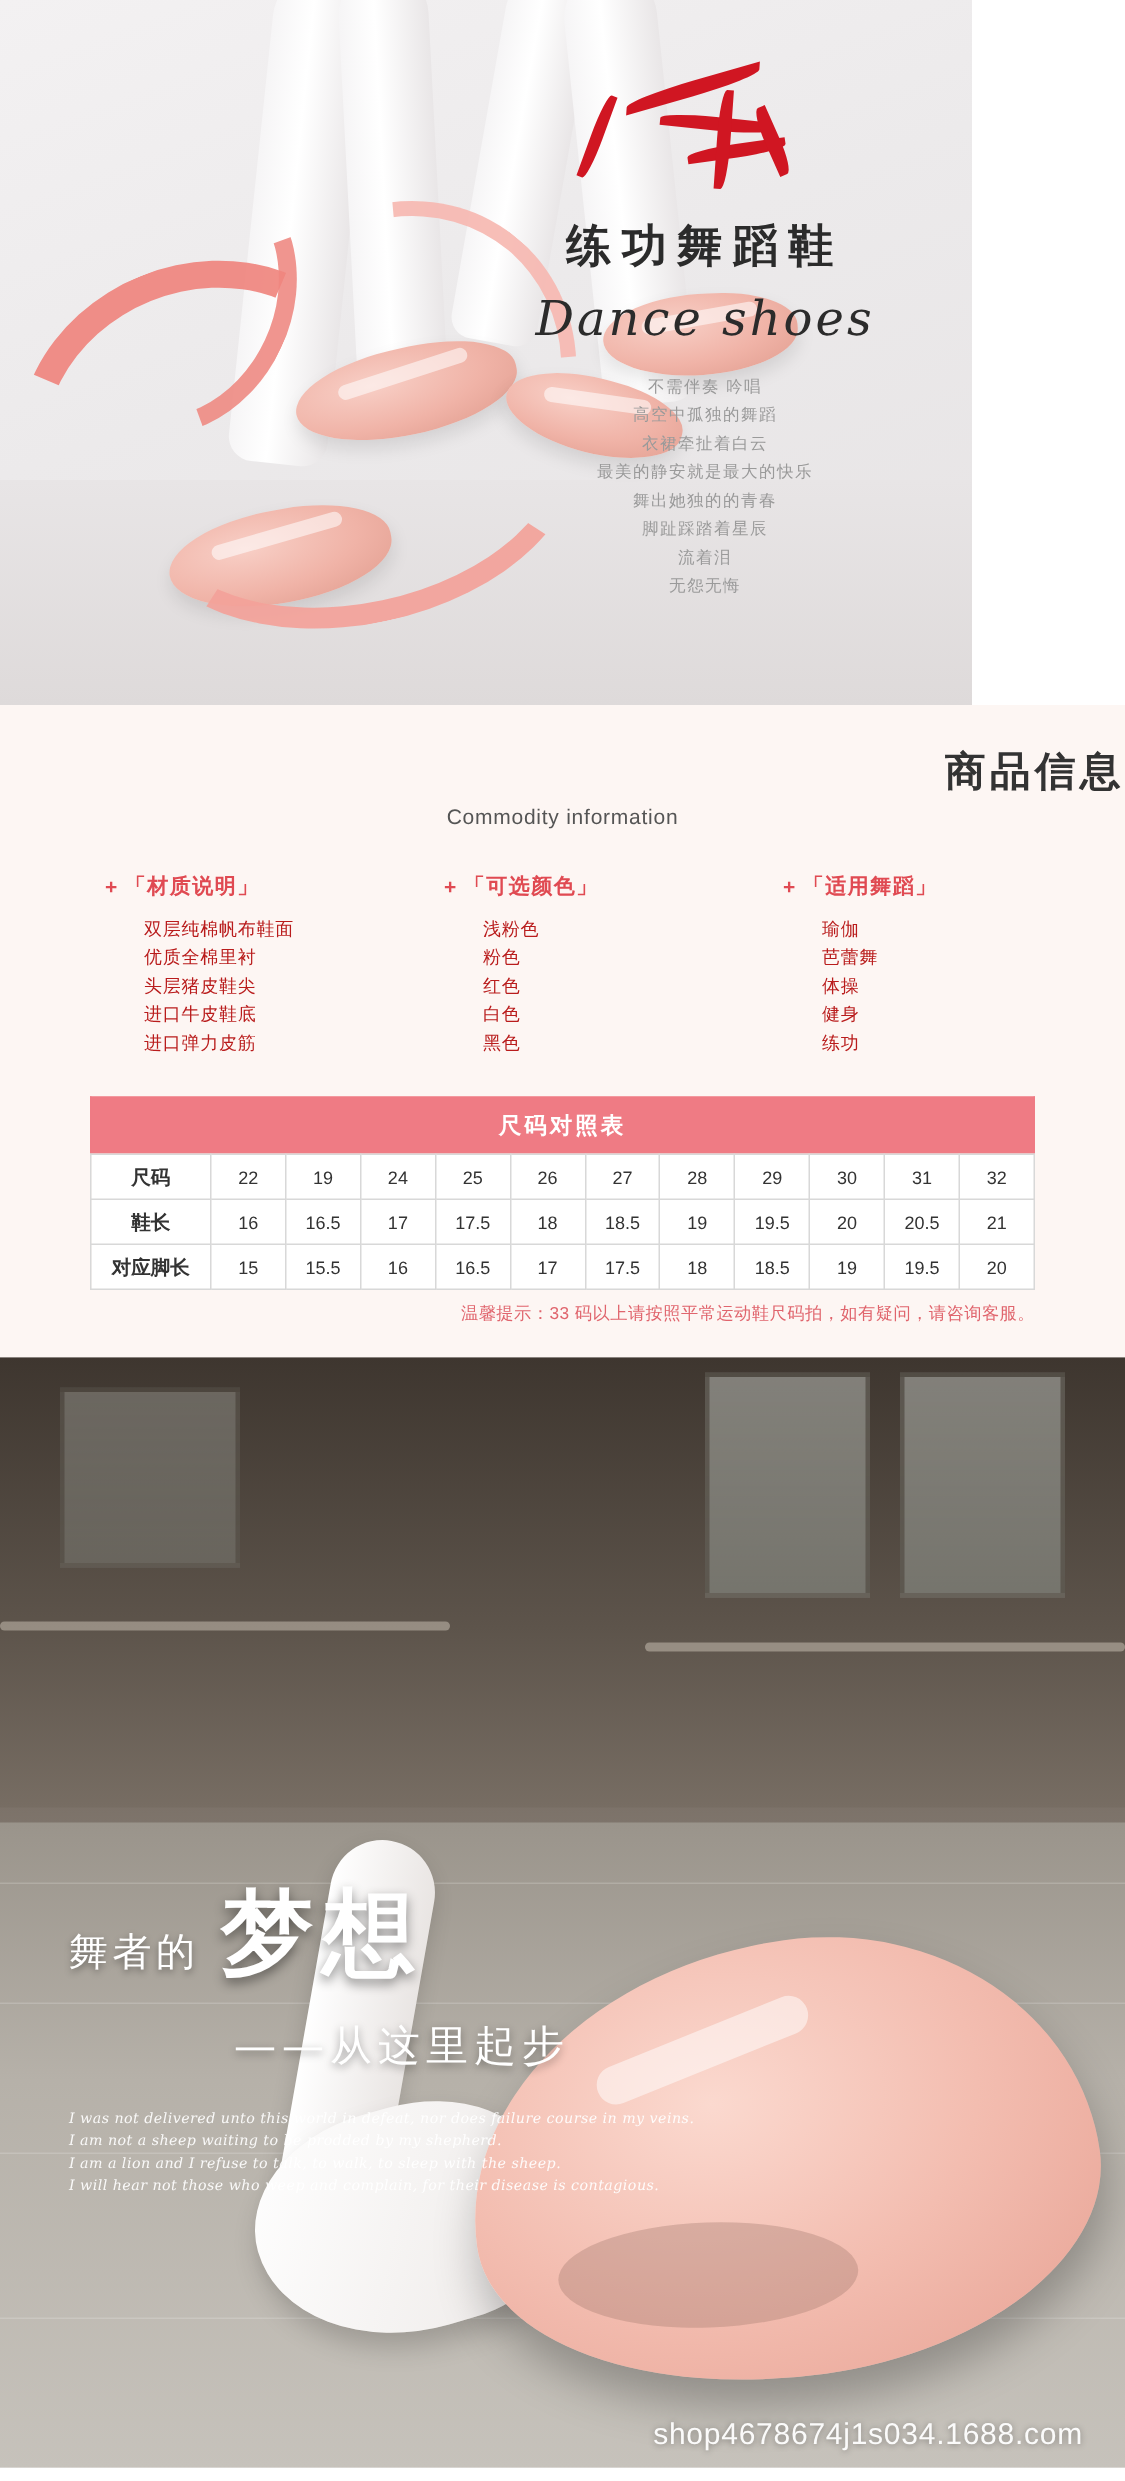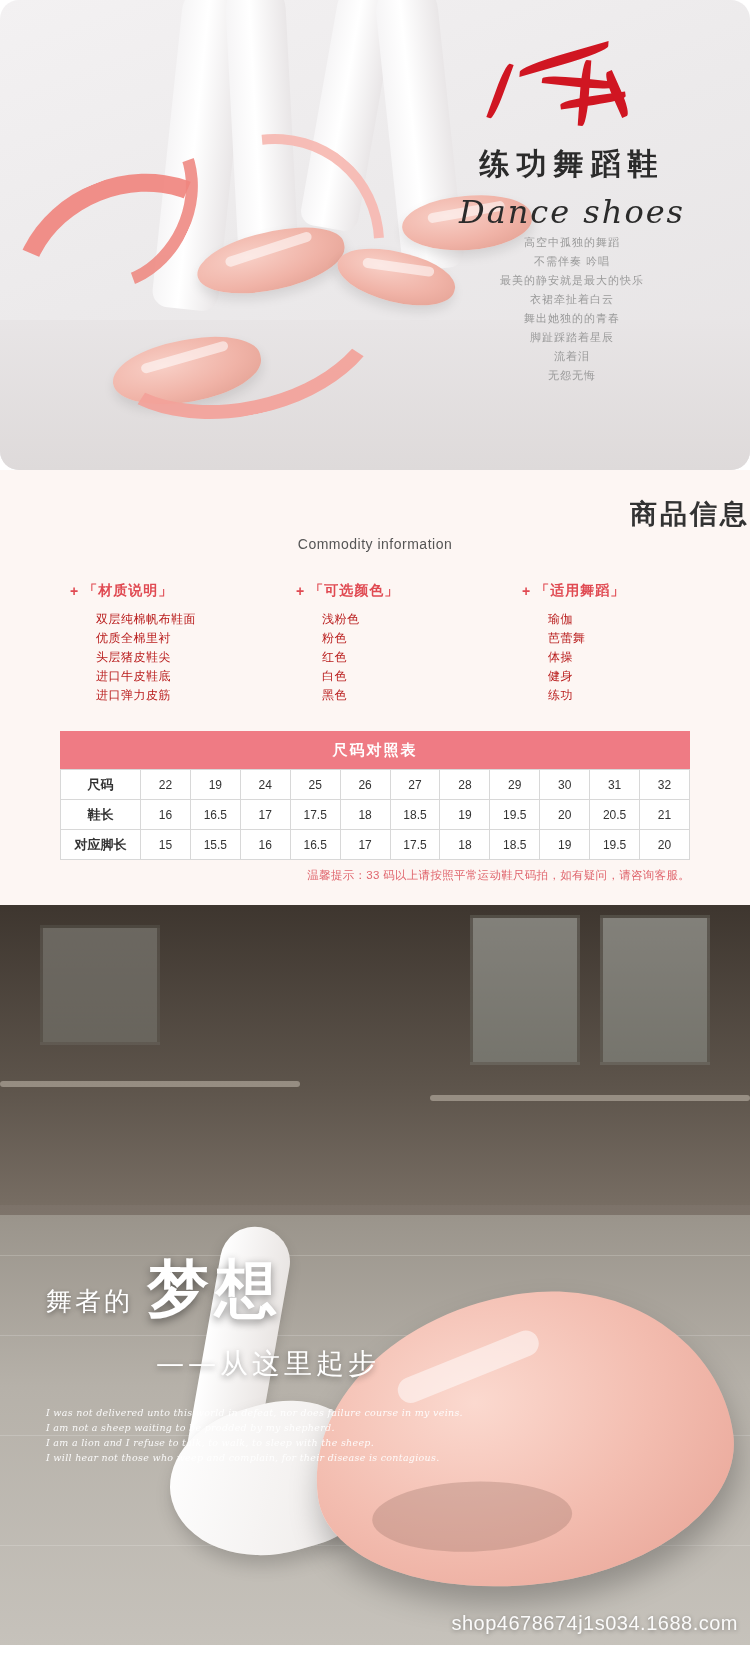--- a/index.html
+++ b/index.html
@@ -12,25 +12,24 @@
     width: 750px;
     height: 1654px;
     position: relative;
     overflow: hidden;
     background: #fff;
   }
 
   
   .hero {
     position: relative;
-    width: 750px;
+    width: 648px;
     height: 470px;
     overflow: hidden;
     background: linear-gradient(160deg, #f3f1f2 0%, #eceaeb 45%, #e6e3e4 100%);
-    border-radius: 19px;
   }
   .hero-floor {
     position: absolute;
     left: 0; right: 0; bottom: 0;
     height: 150px;
     background: linear-gradient(180deg, #e8e5e6 0%, #dedada 100%);
   }
   
   .leg {
     position: absolute;
@@ -105,21 +104,21 @@
     color: #2b2b2b;
     margin-bottom: 8px;
     font-weight: bold;
   }
   .hero-title-en {
     font-family: "DejaVu Serif", "Liberation Serif", serif;
     font-style: italic;
     font-size: 32px;
     letter-spacing: 2px;
     color: #2b2b2b;
-    margin-bottom: 2px;
+    margin-bottom: 18px;
   }
   .hero-poem {
     color: #9a9a9a;
     font-size: 11px;
     line-height: 19px;
     letter-spacing: 1px;
   }
 
   
   .info {
@@ -344,21 +343,21 @@
     top: 320px;
     width: 70px;
     height: 300px;
     background: linear-gradient(90deg,#ffffff 0%, #e9e5e3 100%);
     border-radius: 40px;
     transform: rotate(10deg);
     box-shadow: 0 6px 14px rgba(0,0,0,.14);
   }
   .watermark {
     position: absolute;
-    right: 12px;
+    right: 28px;
     bottom: 10px;
     color: rgba(255,255,255,.95);
     font-size: 20px;
     letter-spacing: .5px;
     text-shadow: 0 1px 4px rgba(0,0,0,.35);
     z-index: 9;
   }
 </style>
 </head>
 <body>
@@ -396,24 +395,24 @@
         <span class="stroke s-a"></span>
         <span class="stroke s-b"></span>
         <span class="stroke s-c"></span>
         <span class="stroke s-d"></span>
         <span class="stroke s-e"></span>
         <span class="stroke s-f"></span>
       </div>
       <div class="hero-title-cn">练功舞蹈鞋</div>
       <div class="hero-title-en">Dance shoes</div>
       <div class="hero-poem">
+        <div>不需伴奏 吟唱</div>
         <div>高空中孤独的舞蹈</div>
-        <div>不需伴奏 吟唱</div>
+        <div>衣裙牵扯着白云</div>
         <div>最美的静安就是最大的快乐</div>
-        <div>衣裙牵扯着白云</div>
         <div>舞出她独的的青春</div>
         <div>脚趾踩踏着星辰</div>
         <div>流着泪</div>
         <div>无怨无悔</div>
       </div>
     </div>
   </div>
 
   <div class="info">
     <div class="sec-title-cn">商品信息</div>

